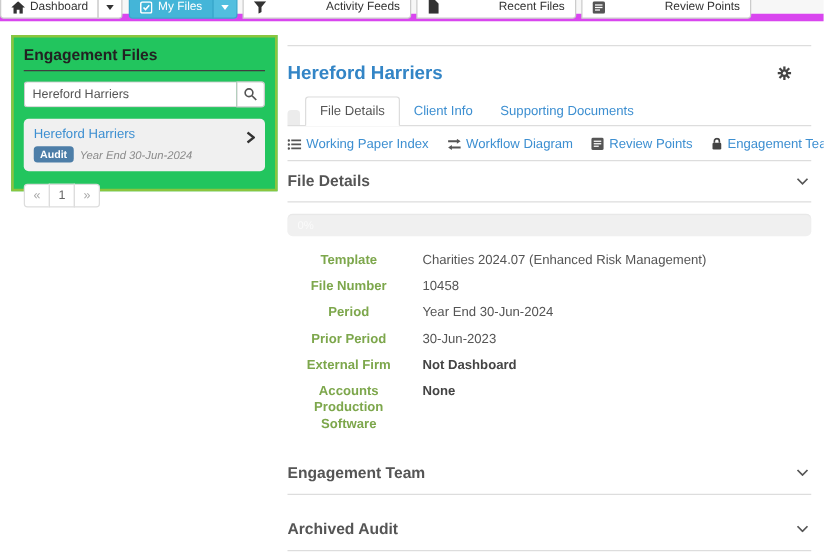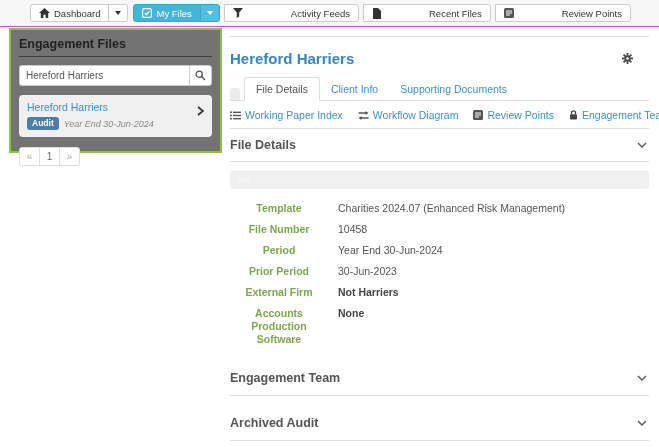--- a/index.html
+++ b/index.html
@@ -7,23 +7,23 @@
   body {
     font-family: "Liberation Sans", sans-serif;
     background: #fff;
     color: #333;
     position: relative;
     overflow: hidden;
   }
 
   
   .toolbar {
-    position: absolute; top: 0; left: 0; width: 659px; height: 27px;
-    background: #f7f7f7; border-bottom: 1px solid #d946ef;
-    display: flex; align-items: center; padding-left: 30px;
+    position: absolute; top: 0; left: 0; width: 659px; height: 17px;
+    background: #f7f7f7; border-bottom: 6px solid #d946ef;
+    display: flex; align-items: center; 
   }
   .btn-group { display: inline-flex; margin-right: 5px; }
   .tbtn {
     display: inline-flex; align-items: center; gap: 4px;
     height: 18px; padding: 0 8px;
     background: #fff; border: 1px solid #ccc; border-radius: 3px;
     font-family: "Liberation Sans", sans-serif;
     font-size: 9.5px; color: #333; cursor: pointer; white-space: nowrap;
   }
   .btn-group .tbtn:first-child { border-radius: 3px 0 0 3px; }
@@ -33,21 +33,21 @@
   .caret {
     display: inline-block; width: 0; height: 0;
     border-left: 3px solid transparent; border-right: 3px solid transparent;
     border-top: 4px solid currentColor;
   }
   .caret-btn { padding: 0 6px; }
 
   
   .sidebar {
     position: absolute; left: 9px; top: 28px; width: 213px; height: 125px;
-    border: 2px solid #8bc53f; background: #737373; padding: 7px 8px 0 8px;
+    border: 2px solid #8bc53f; background: #22c55e; padding: 7px 8px 0 8px;
   }
   .sidebar-title {
     font-size: 12.5px; font-weight: bold; color: #222;
     padding-bottom: 5px; border-bottom: 1px solid #3f3f3f; margin-bottom: 8px;
   }
   .search-group { display: flex; height: 21px; }
   .search-input {
     flex: 1; min-width: 0; height: 21px; padding: 0 6px;
     border: 1px solid #ccc; border-right: none; border-radius: 3px 0 0 3px;
     font-family: "Liberation Sans", sans-serif; font-size: 10px; color: #555;
@@ -316,21 +316,21 @@
     <div class="field-row">
       <div class="field-label">Period</div>
       <div class="field-value">Year End 30-Jun-2024</div>
     </div>
     <div class="field-row">
       <div class="field-label">Prior Period</div>
       <div class="field-value">30-Jun-2023</div>
     </div>
     <div class="field-row">
       <div class="field-label">External Firm</div>
-      <div class="field-value bold">Not Harriers</div>
+      <div class="field-value bold">Not Dashboard</div>
     </div>
     <div class="field-row">
       <div class="field-label">Accounts Production Software</div>
       <div class="field-value bold">None</div>
     </div>
   </div>
 
   <div class="collapse-section first-gap">
     <div class="section-head">
       <div class="section-title">Engagement Team</div>

